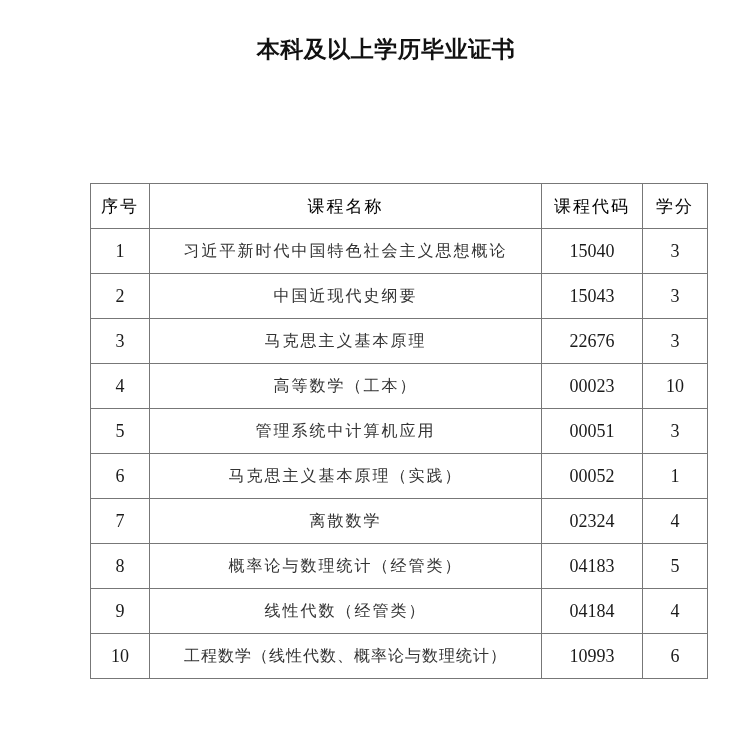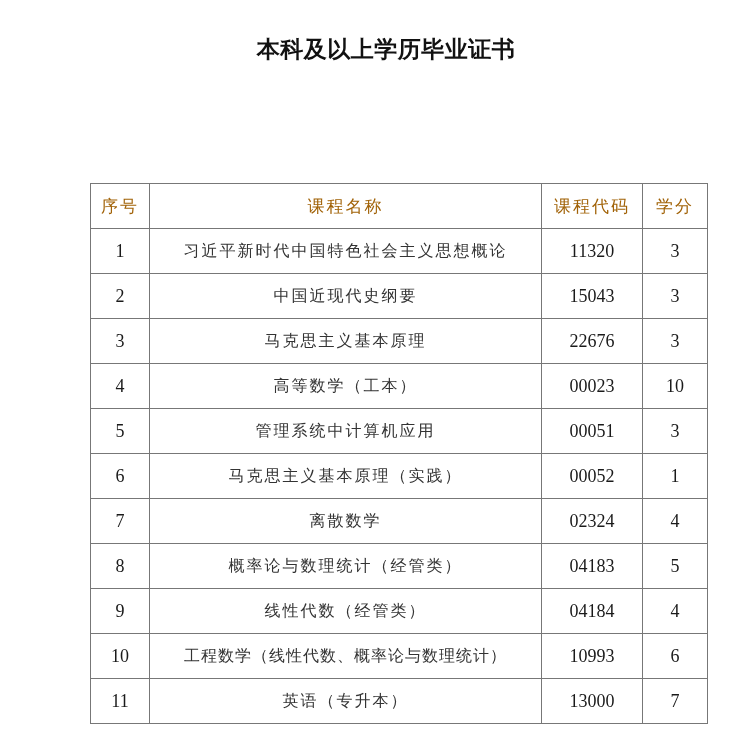--- a/index.html
+++ b/index.html
@@ -6,21 +6,21 @@
   body { width:740px; height:752px; position:relative; overflow:hidden;
          font-family:"DejaVu Serif","Liberation Serif",serif; color:#1a1a1a; }
   .titles { position:absolute; top:30px; left:16px; width:740px; text-align:center; }
   .title-line { font-family:"DejaVu Serif","Liberation Serif",serif; font-weight:bold;
                 font-size:23px; line-height:38px; color:#111; letter-spacing:0.5px; }
   table.courses { position:absolute; left:90px; top:183px; border-collapse:collapse;
                   width:617px; table-layout:fixed; }
   table.courses td, table.courses th { border:1.5px solid #777; text-align:center;
         vertical-align:middle; padding:0; height:44px; font-weight:normal; }
   table.courses th { font-family:"DejaVu Sans","Liberation Sans",sans-serif; font-size:17px;
-        color:#a16207; letter-spacing:2px; }
+        color:#000000; letter-spacing:2px; }
   td.num, td.code, td.credit { font-family:"Liberation Serif","DejaVu Serif",serif; font-size:18px; color:#1a1a1a; }
   td.name { font-family:Liberation Mono, monospace; font-size:16px; color:#333; letter-spacing:2px; }
   col.c1 { width:59px; } col.c2 { width:392px; } col.c3 { width:101px; } col.c4 { width:65px; }
 </style>
 </head>
 <body>
 
 <div class="titles">
   <div class="title-line">本科及以上学历毕业证书</div>
 </div>
@@ -37,21 +37,21 @@
       <th>序号</th>
       <th>课程名称</th>
       <th>课程代码</th>
       <th>学分</th>
     </tr>
   </thead>
   <tbody>
     <tr>
       <td class="num">1</td>
       <td class="name">习近平新时代中国特色社会主义思想概论</td>
-      <td class="code">11320</td>
+      <td class="code">15040</td>
       <td class="credit">3</td>
     </tr>
     <tr>
       <td class="num">2</td>
       <td class="name">中国近现代史纲要</td>
       <td class="code">15043</td>
       <td class="credit">3</td>
     </tr>
     <tr>
       <td class="num">3</td>
@@ -94,20 +94,14 @@
       <td class="name">线性代数（经管类）</td>
       <td class="code">04184</td>
       <td class="credit">4</td>
     </tr>
     <tr>
       <td class="num">10</td>
       <td class="name" style="letter-spacing:1px;">工程数学（线性代数、概率论与数理统计）</td>
       <td class="code">10993</td>
       <td class="credit">6</td>
     </tr>
-    <tr>
-      <td class="num">11</td>
-      <td class="name">英语（专升本）</td>
-      <td class="code">13000</td>
-      <td class="credit">7</td>
-    </tr>
   </tbody>
 </table>
 
 </body></html>

